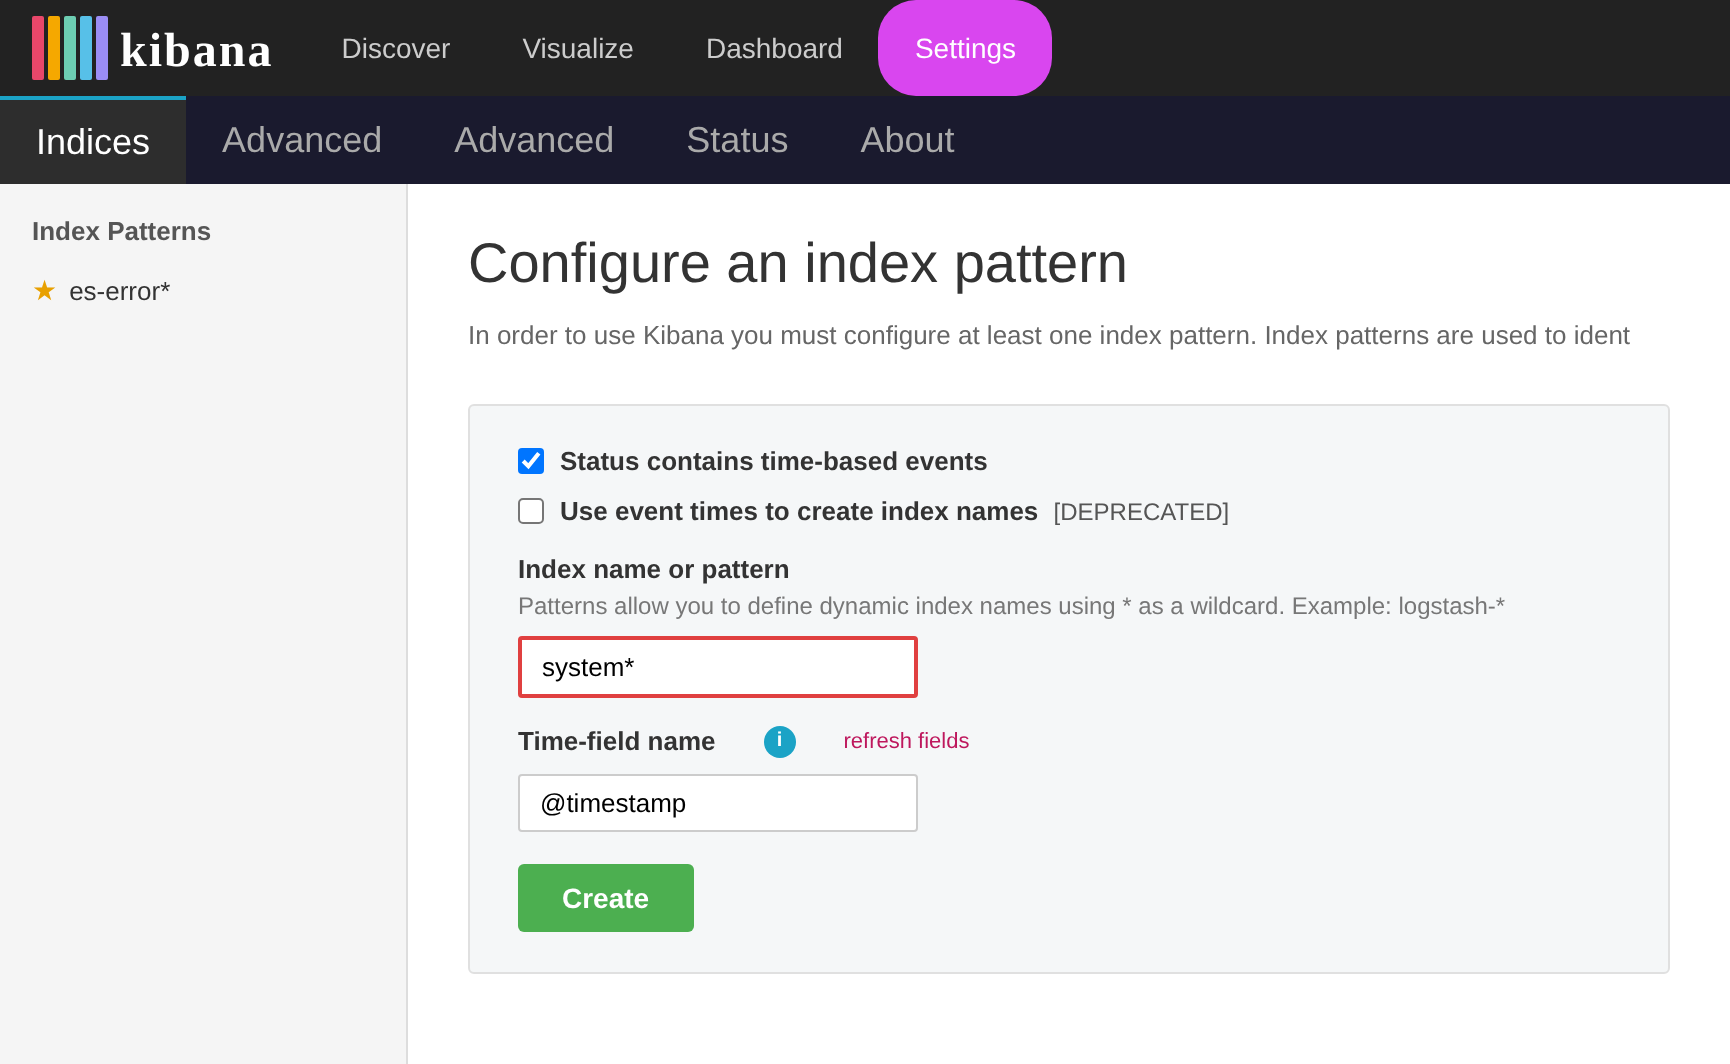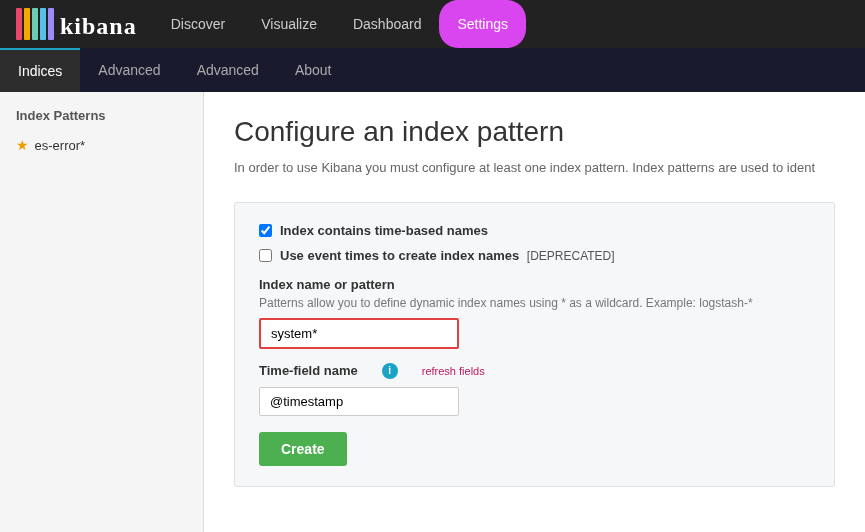--- a/index.html
+++ b/index.html
@@ -62,21 +62,21 @@
       align-items: center;
       padding: 0 0;
     }
     .sub-nav-link {
       color: #aaa;
       padding: 10px 18px;
       height: 100%;
       display: flex;
       align-items: center;
       cursor: pointer;
-      font-size: 14px;
+      font-size: 18px;
       text-decoration: none;
     }
     .sub-nav-link.active {
       background: #2d2d2d;
       color: #fff;
       border-top: 2px solid #1ba3c6;
     }
 
     
     .layout {
@@ -259,20 +259,21 @@
       <a class="top-nav-link">Dashboard</a>
       <a class="top-nav-link active">Settings</a>
     </div>
 </div>
 
 <div class="sub-nav">
 
 <a class="sub-nav-link active">Indices</a>
     <a class="sub-nav-link">Advanced</a>
     <a class="sub-nav-link">Advanced</a>
+    <a class="sub-nav-link">Status</a>
     <a class="sub-nav-link">About</a>
   </div>
 
 <div class="layout">
 
   <div class="sidebar">
     <div class="sidebar-title">Index Patterns</div>
     <div id="sidebar-items">
         <div class="sidebar-item">
           <span class="star">★</span>
@@ -282,21 +283,21 @@
   </div>
 
   <div class="main">
     <h1 class="page-title">Configure an index pattern</h1>
     <p class="page-desc">In order to use Kibana you must configure at least one index pattern. Index patterns are used to ident</p>
 
     <div class="form-card">
       
       <div class="checkbox-row">
         <input type="checkbox" id="chk-timebased" checked="" style="">
-        <label for="chk-timebased" class="checkbox-label-bold">Index contains time-based names</label>
+        <label for="chk-timebased" class="checkbox-label-bold">Status contains time-based events</label>
       </div>
 
       
       <div class="checkbox-row">
         <input type="checkbox" id="chk-eventimes" style="">
         <label for="chk-eventimes">
           <span class="checkbox-label-bold">Use event times to create index names</span>
           <span class="deprecated-badge">[DEPRECATED]</span>
         </label>
       </div>

